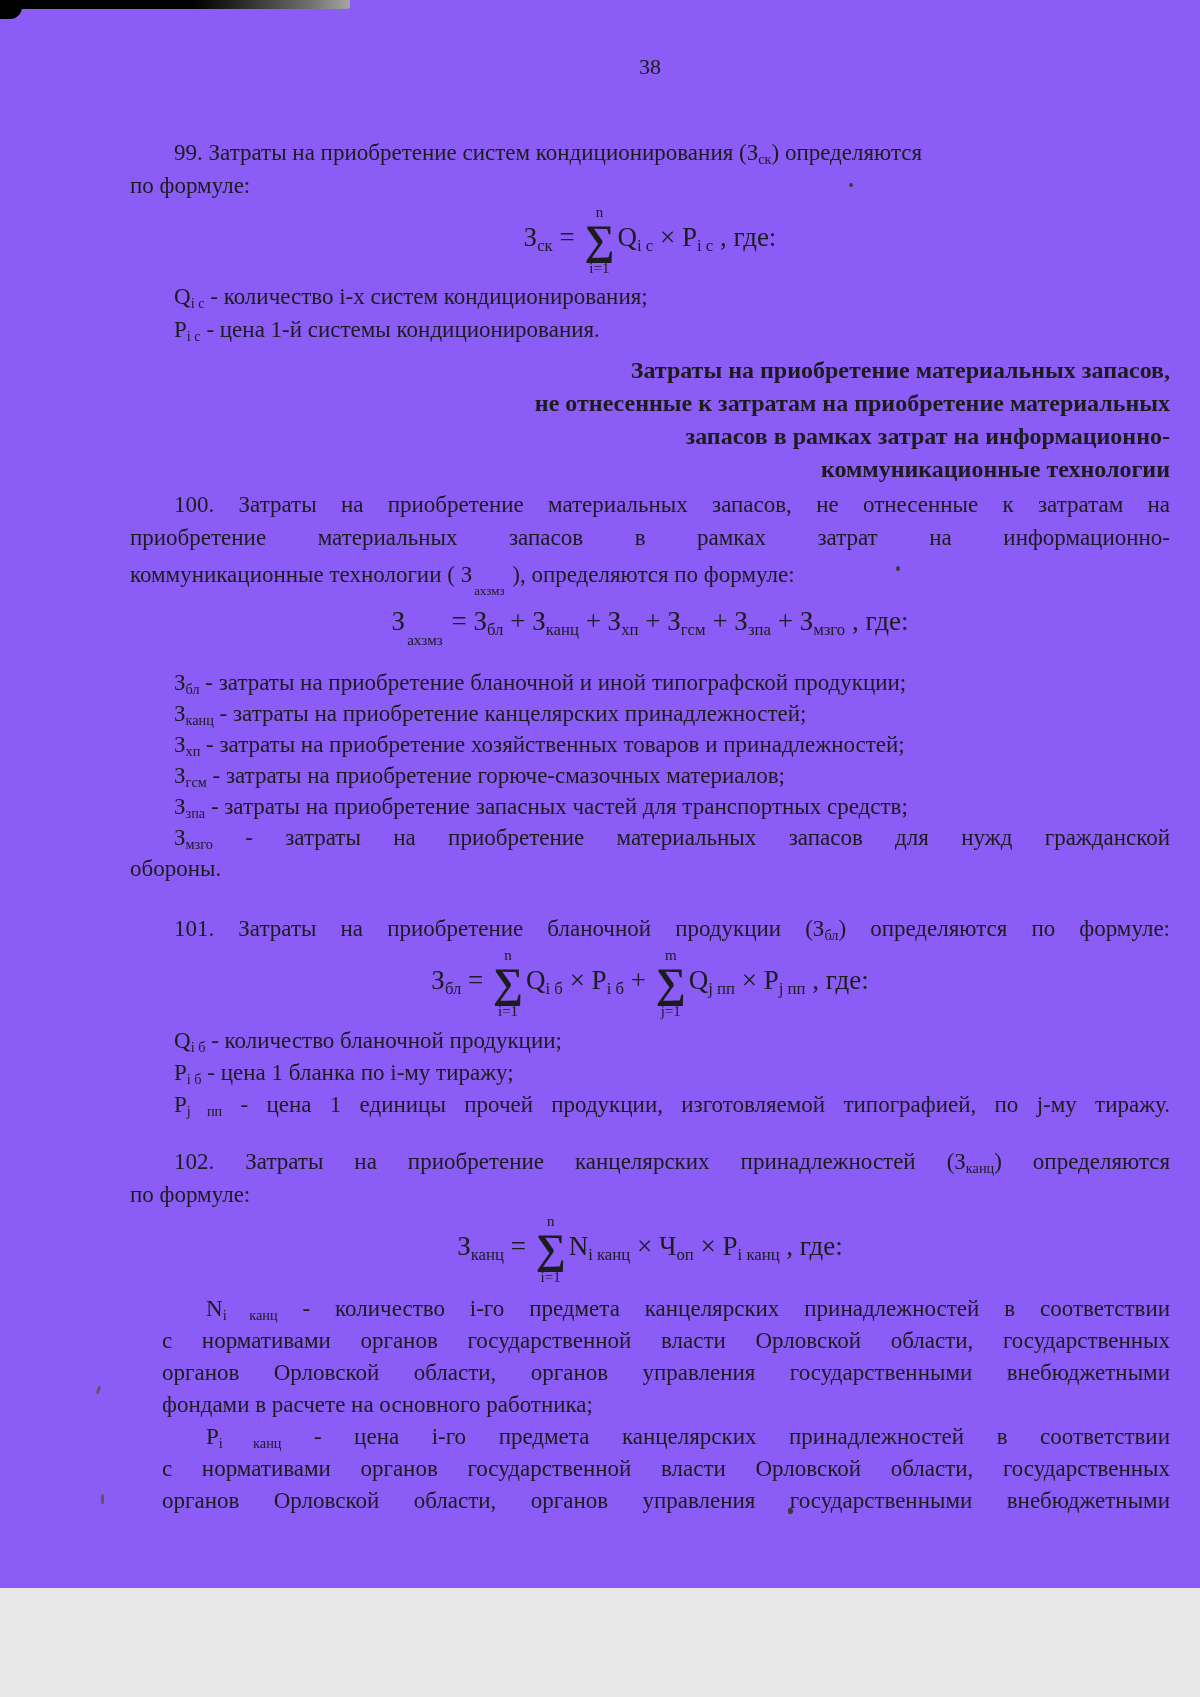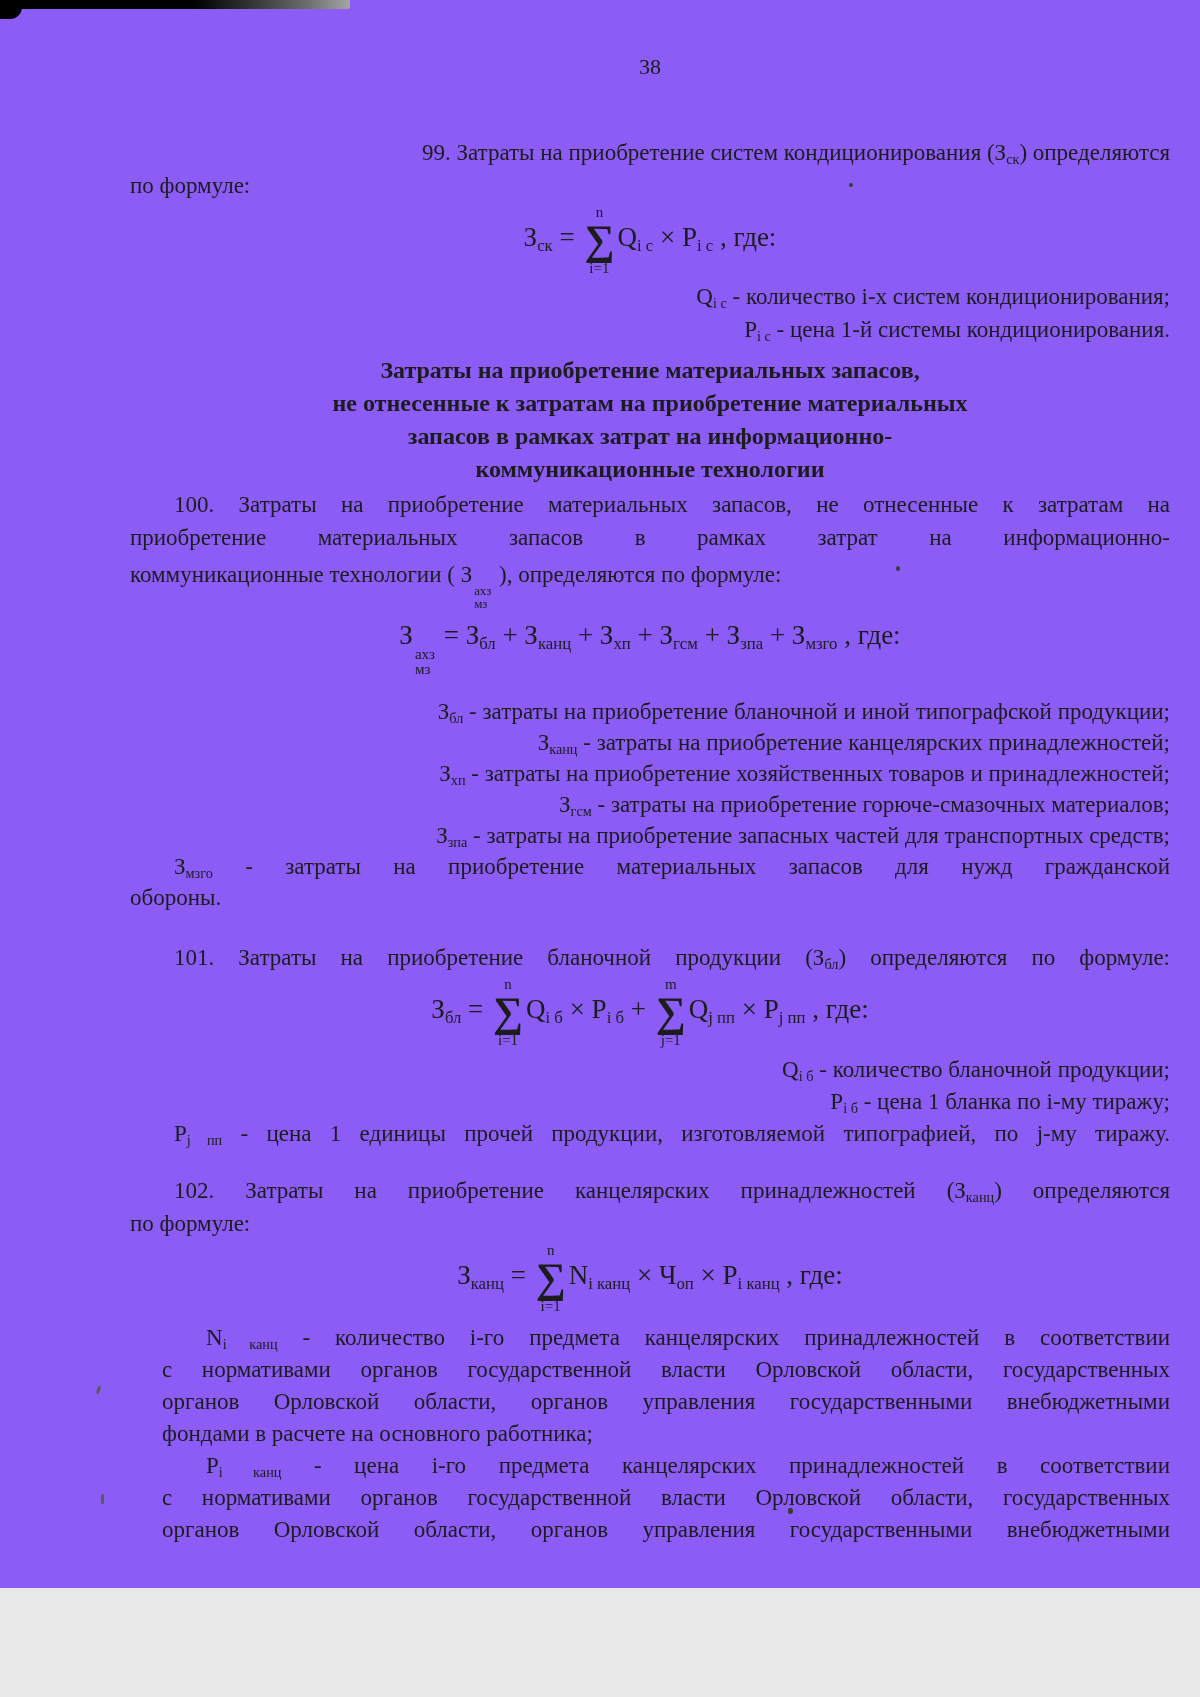--- a/index.html
+++ b/index.html
@@ -7,44 +7,44 @@
     position:relative;
     width:1200px;height:1588px;
     background:#8b5cf6;
     overflow:hidden;
     font-family:"Liberation Serif","DejaVu Serif",serif;
     color:#1c1c1c;
   }
   .content{position:relative;margin-left:130px;margin-right:30px;width:1040px;}
   .pageno{padding-top:54px;font-size:22px;line-height:26px;text-align:center;}
   .line{font-size:23px;line-height:33px;text-align:left;}
-  .ind{text-indent:44px;text-align:right;}
+  .ind{text-indent:44px;}
   .just{text-align:justify;text-align-last:justify;}
   .block-p99{margin-top:56px;}
-  .heading{margin-top:8px;font-weight:bold;font-size:24px;line-height:33px;text-align:center;}
+  .heading{margin-top:8px;font-weight:bold;font-size:24px;line-height:33px;text-align:right;}
   .block-p100{margin-top:2px;}
   .l3tall{line-height:42px;}
   .defs100{margin-top:18px;}
   .defs100 .line{line-height:31px;}
   .block-p101{margin-top:28px;}
   .defs101{margin-top:6px;}
   .defs101 .line{line-height:32px;}
   .block-p102{margin-top:24px;}
   .defs102{margin-top:4px;}
   .defs102 .line{line-height:32px;margin-left:32px;}
   .formula{font-size:27px;line-height:46px;text-align:center;}
   .f99{margin:2px 0 4px;}
   .f100{margin:0 0 10px;}
   .f101{margin:2px 0 6px;}
   .f102{margin:2px 0 8px;}
   sub{font-size:0.62em;vertical-align:-0.28em;line-height:0;}
   .sum{display:inline-flex;flex-direction:column;align-items:center;vertical-align:middle;line-height:1;margin:0 3px;}
   .sum .lim{font-size:15px;line-height:16px;font-weight:normal;}
   .sum .sigma{font-size:42px;line-height:40px;font-weight:bold;}
-  .stack{display:inline-flex;flex-direction:column;align-items:flex-start;vertical-align:-0.55em;line-height:1;margin:0 2px;}
+  .stack{display:inline-flex;flex-direction:row;align-items:flex-start;vertical-align:-0.55em;line-height:1;margin:0 2px;}
   .stack .ss{font-size:0.56em;line-height:1.05;}
   
   .strip{position:absolute;top:0;left:0;width:350px;height:9px;
     background:linear-gradient(to right,#000 0%,#000 55%,#2e2e2e 70%,#6e6e6e 88%,#a5a5a5 100%);
     border-bottom-right-radius:3px;}
   .blob{position:absolute;top:0;left:0;width:22px;height:19px;background:#000;border-bottom-right-radius:12px;}
   .speck{position:absolute;background:#3a3a3a;border-radius:50%;}
   .sp1{left:849px;top:183px;width:4px;height:4px;}
   .sp2{left:896px;top:566px;width:4px;height:5px;}
   .sp3{left:788px;top:1508px;width:5px;height:6px;border-radius:40% 60% 60% 40%;}

